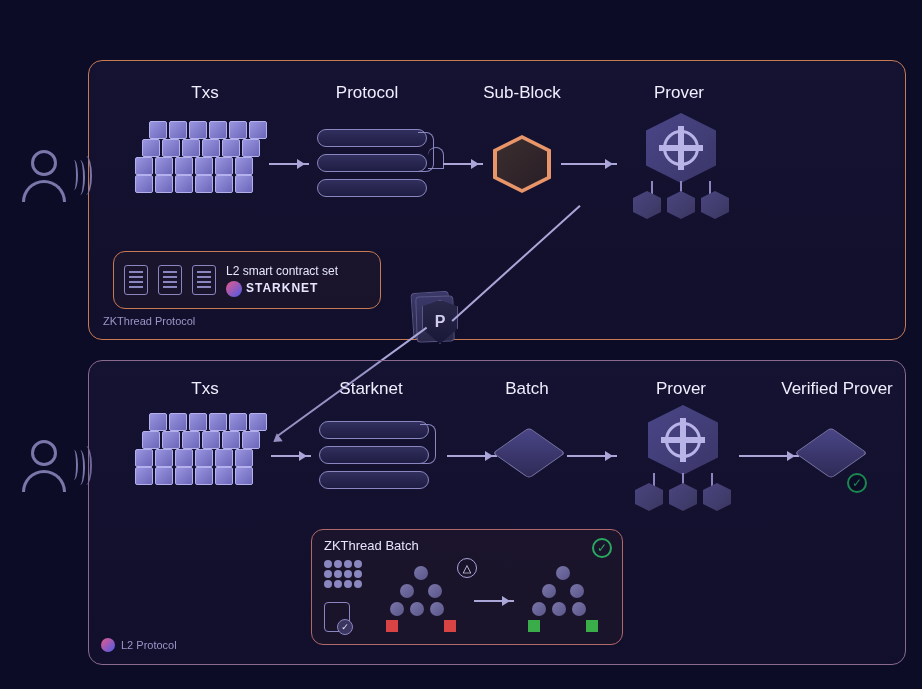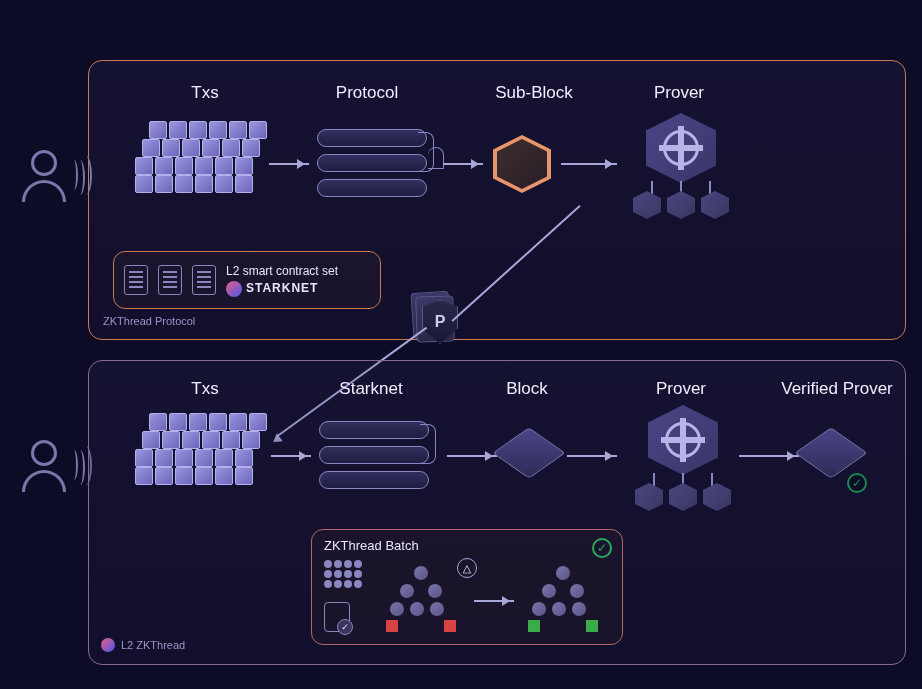--- a/index.html
+++ b/index.html
@@ -59,21 +59,21 @@
 .batch-mid-icon{position:absolute;left:50%;top:28px;transform:translateX(-50%);width:20px;height:20px;border:1.5px solid #a8a4d8;border-radius:50%;display:flex;align-items:center;justify-content:center;font-size:11px}
 .sn-mini{position:absolute;left:12px;bottom:12px;display:flex;align-items:center;gap:6px;font-size:11px;color:#9a96c8}
 .sn-mini-logo{width:14px;height:14px;border-radius:50%;background:linear-gradient(135deg,#e85a8a,#4a5ae8)}
 </style>
 </head>
 <body>
 
 <div class="panel panel-top">
   <div class="label" style="left:76px;top:22px;width:80px">Txs</div>
   <div class="label" style="left:228px;top:22px;width:100px">Protocol</div>
-  <div class="label" style="left:390px;top:22px;width:110px">Sub-Block</div>
+  <div class="label" style="left:378px;top:22px;width:110px">Sub-Block</div>
   <div class="label" style="left:540px;top:22px;width:100px">Prover</div>
 
   <div class="txs-cube" style="left:46px;top:60px">
     <div class="cube-row" style="top:0;left:14px">
         <div class="small-cube"></div>
         <div class="small-cube"></div>
         <div class="small-cube"></div>
         <div class="small-cube"></div>
         <div class="small-cube"></div>
         <div class="small-cube"></div>
@@ -179,21 +179,21 @@
 </div>
 <div class="waves" style="top:450px">
     <div class="wave"></div>
     <div class="wave wave2"></div>
     <div class="wave wave3"></div>
   </div>
 
 <div class="panel panel-bottom">
   <div class="label" style="left:76px;top:18px;width:80px">Txs</div>
   <div class="label" style="left:222px;top:18px;width:120px">Starknet</div>
-  <div class="label" style="left:398px;top:18px;width:80px">Block</div>
+  <div class="label" style="left:398px;top:18px;width:80px">Batch</div>
   <div class="label" style="left:542px;top:18px;width:100px">Prover</div>
   <div class="label" style="left:688px;top:18px;width:120px">Verified Prover</div>
 
   <div class="txs-cube" style="left:46px;top:52px">
     <div class="cube-row" style="top:0;left:14px">
         <div class="small-cube"></div>
         <div class="small-cube"></div>
         <div class="small-cube"></div>
         <div class="small-cube"></div>
         <div class="small-cube"></div>
@@ -305,15 +305,15 @@
       <div class="tree-node" style="left:8px;top:36px"></div>
         <div class="tree-node" style="left:28px;top:36px"></div>
         <div class="tree-node" style="left:48px;top:36px"></div>
       <div class="tree-sq" style="left:4px;top:54px;background:#3aad4a"></div>
       <div class="tree-sq" style="left:62px;top:54px;background:#3aad4a"></div>
     </div>
   </div>
 
   <div class="sn-mini">
     <div class="sn-mini-logo"></div>
-    <span>L2 ZKThread</span>
+    <span>L2 Protocol</span>
   </div>
 </div>
 
 </body></html>

